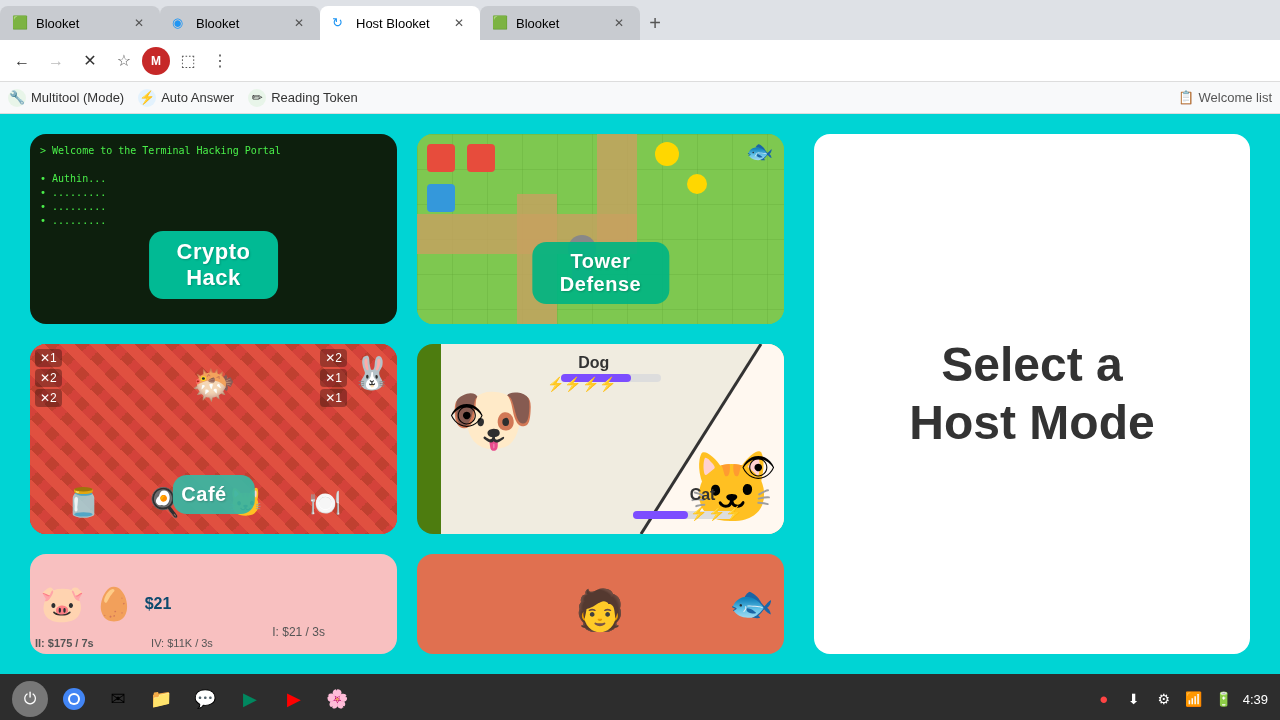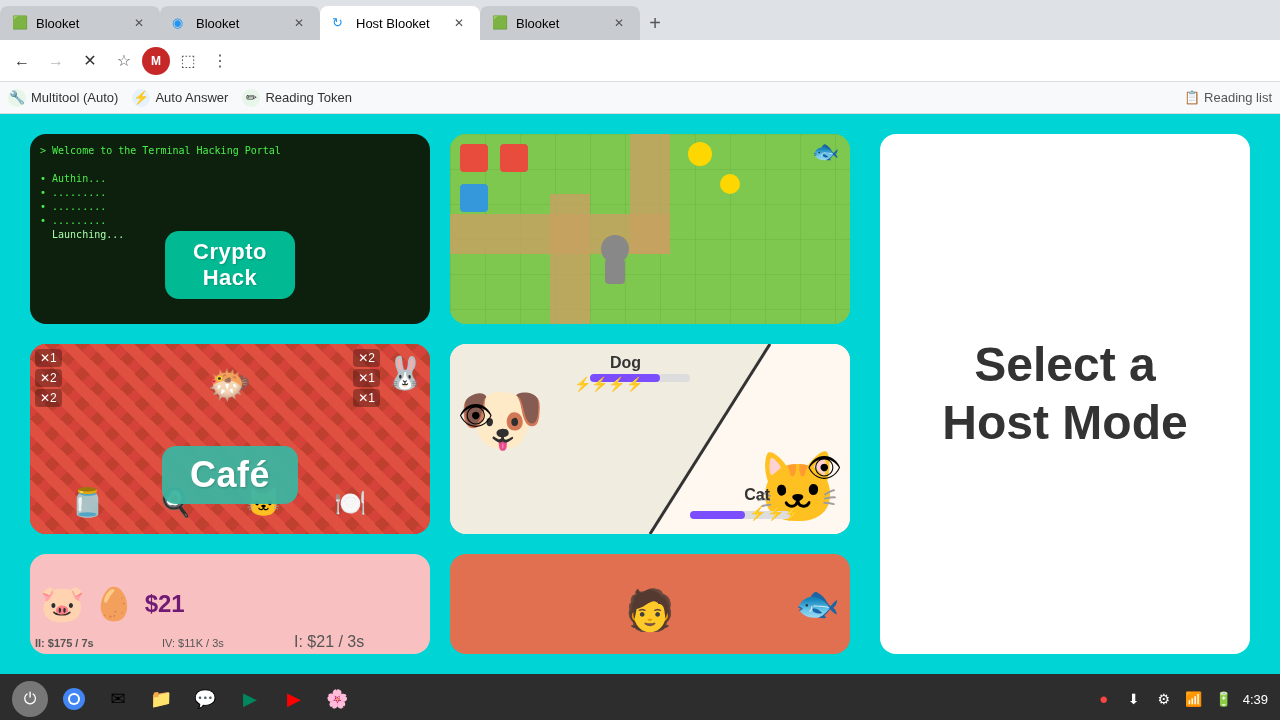--- a/index.html
+++ b/index.html
@@ -192,21 +192,22 @@
     .card-tower .card-label { background: rgba(0, 180, 130, 0.92); font-size: 20px; }
 
     
     .card-cafe {
       background: #c8523a;
     }
     .card-cafe .card-label { background: rgba(60, 180, 160, 0.95); font-size: 26px; }
 
     
     .card-battle {
-      background: #0f766e;
+      background: #4d7c0f;
+      padding-left: 24px;
     }
     .card-battle .battle-bg {
       width: 100%; height: 100%;
       background: #f5f0e8;
       position: relative;
       overflow: hidden;
     }
     .card-battle .card-label { background: rgba(0, 180, 160, 0.92); font-size: 20px; }
 
     
@@ -217,21 +218,21 @@
     }
     .card-partial-pink {
       background: #f8c0c0;
     }
     .card-partial-orange {
       background: #e07050;
     }
 
     
     .right-panel {
-      width: 370px;
+      width: 436px;
       background: white;
       border-radius: 16px;
       margin: 20px 0;
       display: flex;
       align-items: center;
       justify-content: center;
       flex-shrink: 0;
     }
     .select-text {
       font-size: 48px;
@@ -328,49 +329,48 @@
       <div class="nav-icon">☆</div>
       <div class="nav-icon" style="background:#c62828;color:white;border-radius:50%;font-size:12px;font-weight:bold;">M</div>
       <div class="nav-icon">⬚</div>
       <div class="nav-icon">⋮</div>
     </div>
   </div>
 
   <div class="toolbar">
     <div class="toolbar-item">
       <div class="icon-circle" style="background:#e8f5e9;">🔧</div>
-      <span>Multitool (Auto)</span>
+      <span>Multitool (Mode)</span>
     </div>
     <div class="toolbar-item">
       <div class="icon-circle" style="background:#e3f2fd;">⚡</div>
       <span>Auto Answer</span>
     </div>
     <div class="toolbar-item">
       <div class="icon-circle" style="background:#e8f5e9;">✏</div>
       <span>Reading Token</span>
     </div>
     <div class="toolbar-right">
       <span>📋</span>
-      <span>Reading list</span>
+      <span>Welcome list</span>
     </div>
   </div>
 
   <div class="page-content">
 
     <div class="game-grid">
 
       <div class="game-card card-crypto">
         <div class="terminal-bg">
           <div>&gt; Welcome to the Terminal Hacking Portal</div>
           <div>&nbsp;</div>
           <div>• Authin...</div>
           <div>• .........</div>
           <div>• .........</div>
           <div>• .........</div>
-          <div style="color:#aaffaa">&nbsp;&nbsp;Launching...</div>
         </div>
         <div class="card-label">Crypto<br>Hack</div>
       </div>
 
       <div class="game-card card-tower" style="position:relative;">
         <div style="width:100%;height:100%;background:#7ec850;position:relative;overflow:hidden;">
 
           <svg width="100%" height="100%" style="position:absolute;top:0;left:0;">
             <defs>
                 <pattern id="grid" width="35" height="35" patternUnits="userSpaceOnUse">
@@ -389,20 +389,21 @@
 
             <circle cx="250" cy="20" r="12" fill="#ffd700"></circle>
             <circle cx="280" cy="50" r="10" fill="#ffd700"></circle>
 
             <circle cx="165" cy="115" r="14" fill="#888"></circle>
             <rect x="155" y="125" width="20" height="25" rx="4" fill="#888"></rect>
           </svg>
 
           <div style="position:absolute;top:5px;right:10px;font-size:22px;">🐟</div>
         </div>
+        <div class="card-label">Tower<br>Defense</div>
       </div>
 
       <div class="game-card card-cafe" style="position:relative;">
         <div class="cafe-checker">
 
           <div style="position:absolute;top:5px;left:5px;font-size:12px;color:white;background:rgba(0,0,0,0.3);padding:2px 5px;border-radius:4px;">✕1</div>
           <div style="position:absolute;top:25px;left:5px;font-size:12px;color:white;background:rgba(0,0,0,0.3);padding:2px 5px;border-radius:4px;">✕2</div>
           <div style="position:absolute;top:45px;left:5px;font-size:12px;color:white;background:rgba(0,0,0,0.3);padding:2px 5px;border-radius:4px;">✕2</div>
           <div style="position:absolute;top:5px;right:50px;font-size:12px;color:white;background:rgba(0,0,0,0.3);padding:2px 5px;border-radius:4px;">✕2</div>
           <div style="position:absolute;top:25px;right:50px;font-size:12px;color:white;background:rgba(0,0,0,0.3);padding:2px 5px;border-radius:4px;">✕1</div>
@@ -410,21 +411,21 @@
 
           <div style="position:absolute;top:20px;left:50%;transform:translateX(-50%);font-size:36px;">🐡</div>
 
           <div style="position:absolute;top:10px;right:5px;font-size:32px;">🐰</div>
 
           <div style="position:absolute;bottom:15px;left:10%;font-size:28px;">🫙</div>
           <div style="position:absolute;bottom:15px;left:32%;font-size:28px;">🍳</div>
           <div style="position:absolute;bottom:15px;left:54%;font-size:28px;">🐱</div>
           <div style="position:absolute;bottom:15px;left:76%;font-size:26px;">🍽️</div>
         </div>
-        <div class="card-label" style="font-size:36px;bottom:30px;">Café</div>
+        <div class="card-label" style="font-size:20px;bottom:20px;padding-left:9px;">Café</div>
       </div>
 
       <div class="game-card card-battle" style="position:relative;">
         <div class="battle-bg">
 
           <svg width="100%" height="100%" style="position:absolute;top:0;left:0;">
             <polygon points="0,0 320,0 200,190 0,190" fill="#f0ece0"></polygon>
             <polygon points="320,0 630,0 630,190 200,190" fill="#fff8f0"></polygon>
             <line x1="200" y1="190" x2="320" y2="0" stroke="#333" stroke-width="3"></line>
           </svg>
@@ -451,25 +452,25 @@
 
           <div style="position:absolute;top:32px;left:31%;font-size:14px;color:#7c4dff;">⚡⚡⚡⚡</div>
           <div style="position:absolute;bottom:13px;right:12%;font-size:14px;color:#7c4dff;">⚡⚡⚡</div>
         </div>
       </div>
 
       <div class="card-partial card-partial-pink" style="position:relative;overflow:hidden;">
         <div style="width:100%;height:100%;background:#f8c0c0;display:flex;align-items:center;padding:10px;gap:10px;">
           <div style="font-size:36px;">🐷</div>
           <div style="font-size:32px;">🥚</div>
-          <div style="font-size:24px;font-weight:bold;color:#701a75;">$21</div>
+          <div style="font-size:16px;font-weight:bold;color:#0c4a6e;">$21</div>
         </div>
         <div style="position:absolute;bottom:5px;left:5px;font-size:11px;color:#555;font-weight:bold;">II: $175 / 7s</div>
         <div style="position:absolute;bottom:5px;left:33%;font-size:11px;color:#555;">IV: $11K / 3s</div>
-        <div style="position:absolute;bottom:3px;left:66%;font-size:16px;color:#555;">I: $21 / 3s</div>
+        <div style="position:absolute;bottom:15px;left:66%;font-size:12px;color:#555;">I: $21 / 3s</div>
       </div>
 
       <div class="card-partial card-partial-orange" style="position:relative;overflow:hidden;">
         <div style="width:100%;height:100%;background:#e07050;display:flex;align-items:center;justify-content:flex-end;padding:10px;">
           <div style="font-size:36px;">🐟</div>
         </div>
         <div style="position:absolute;bottom:20px;left:50%;transform:translateX(-50%);font-size:40px;">🧑</div>
       </div>
 
     </div>

